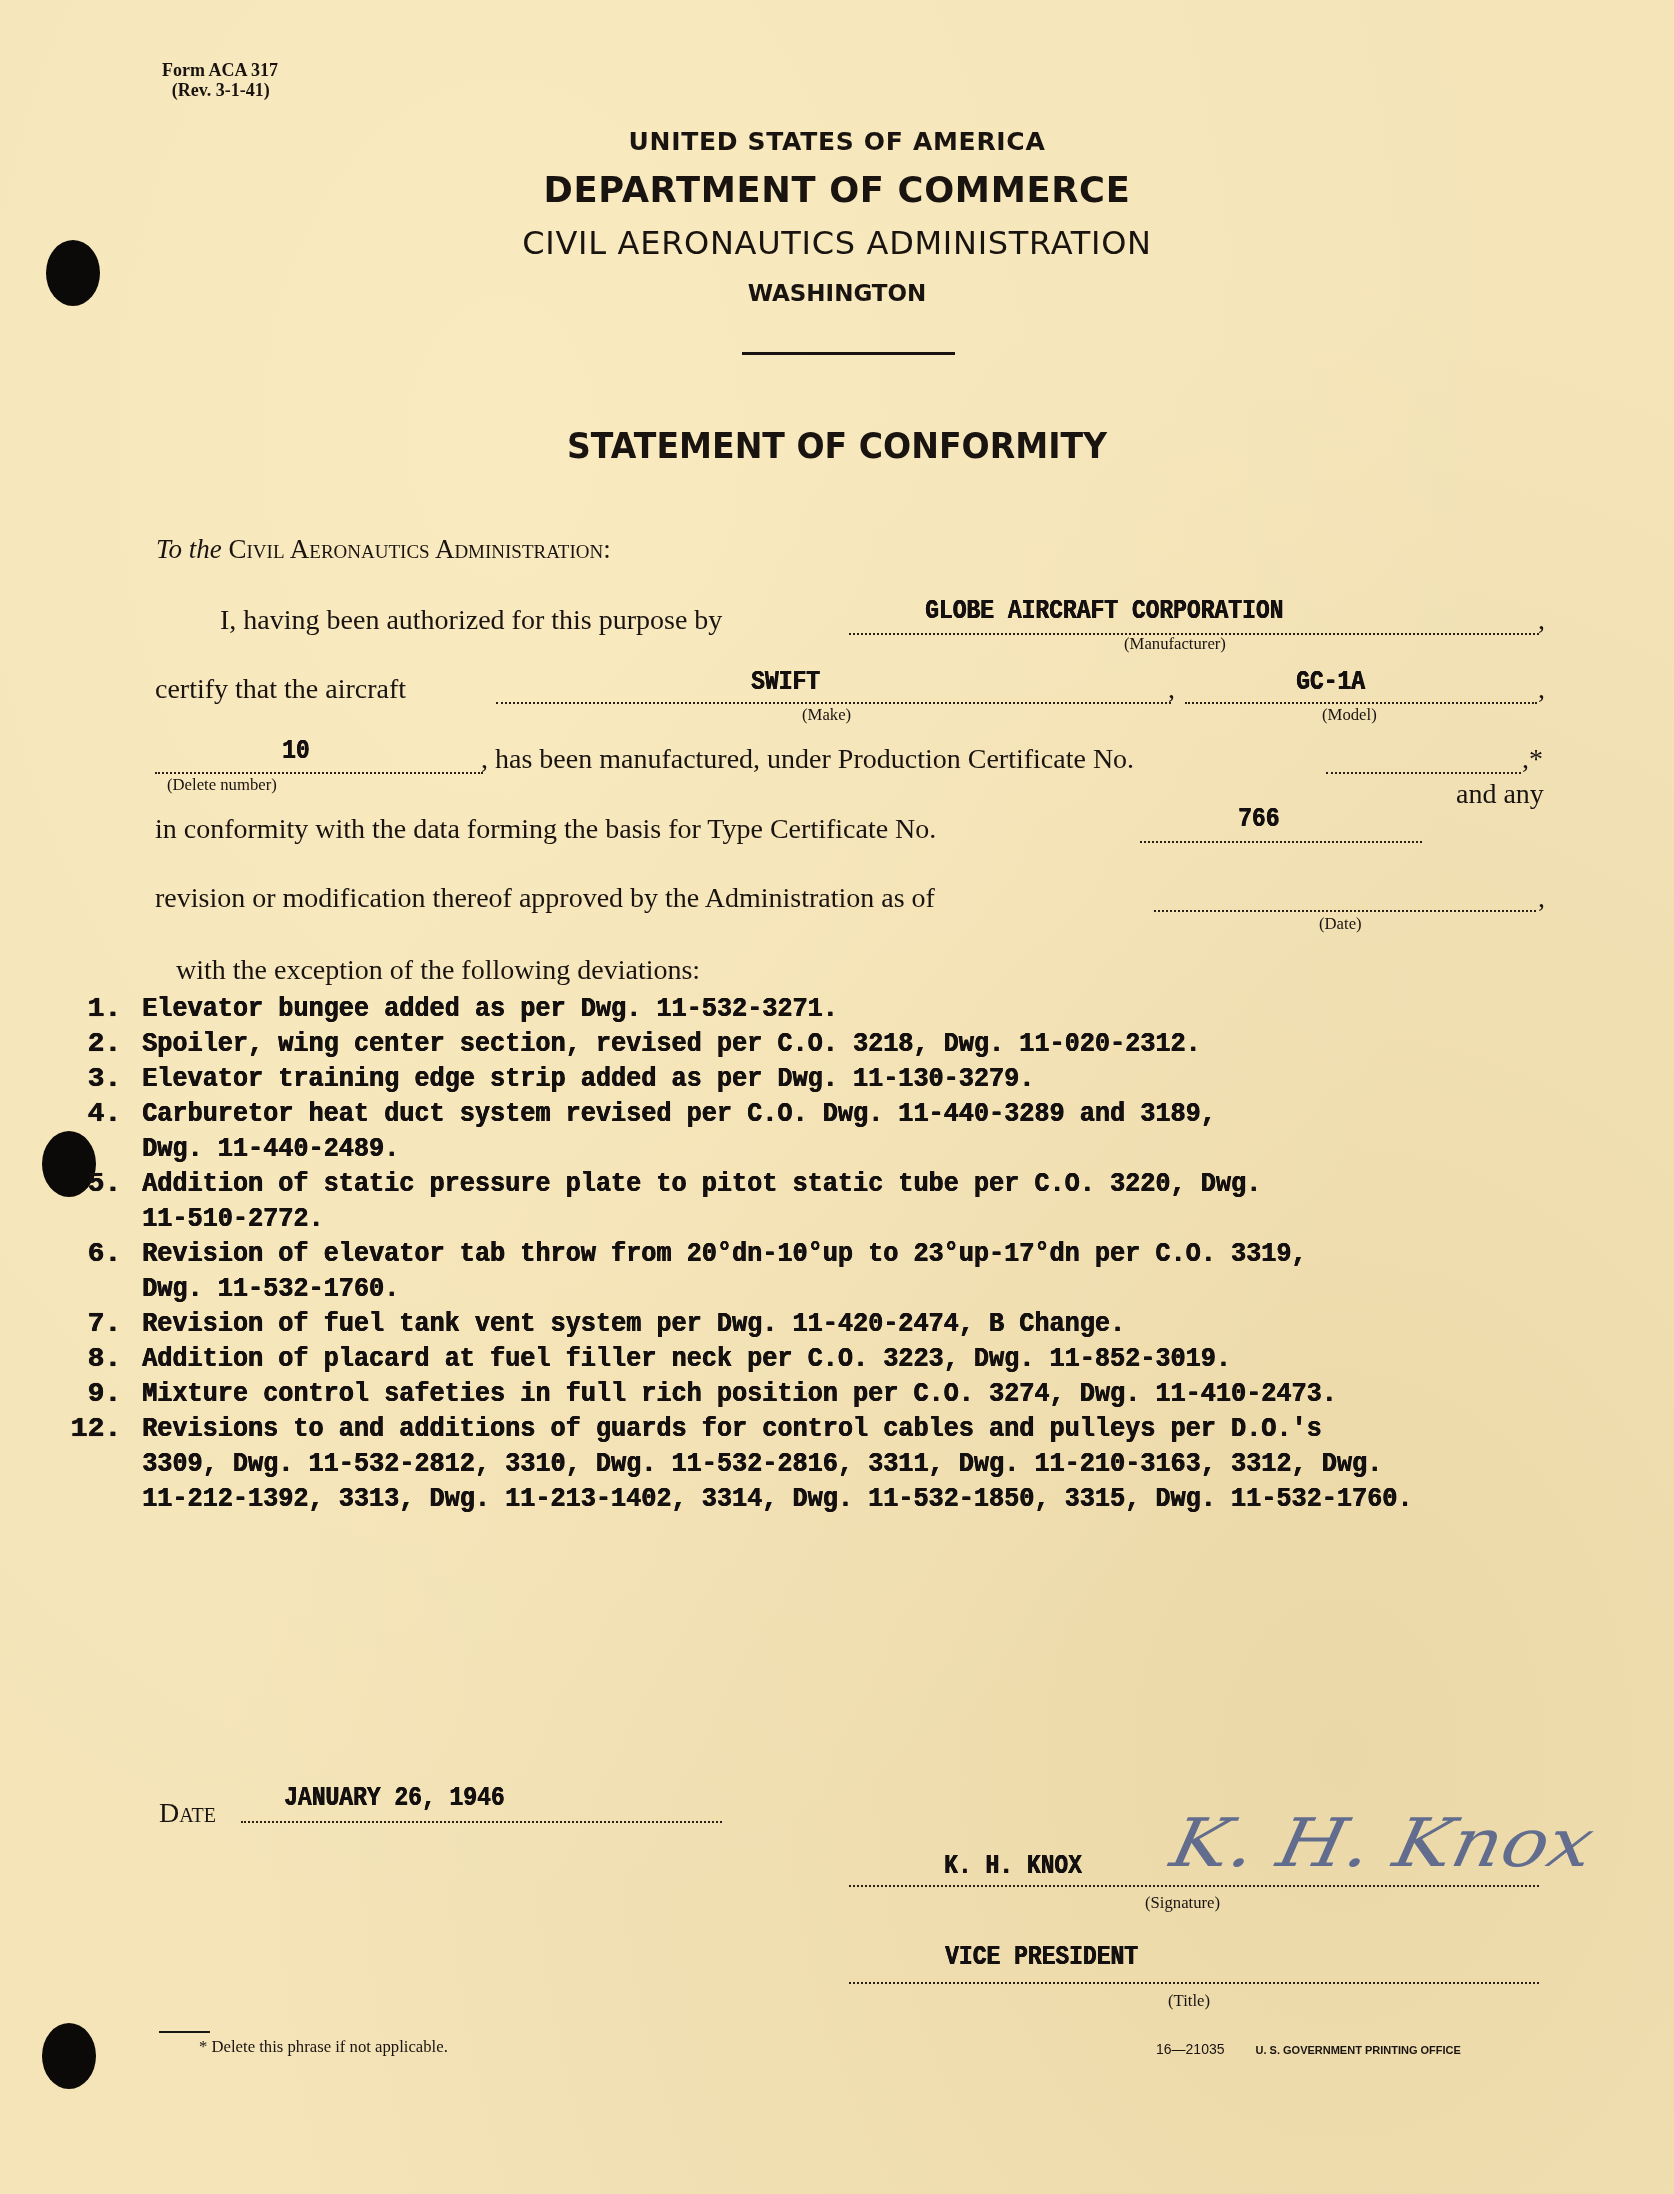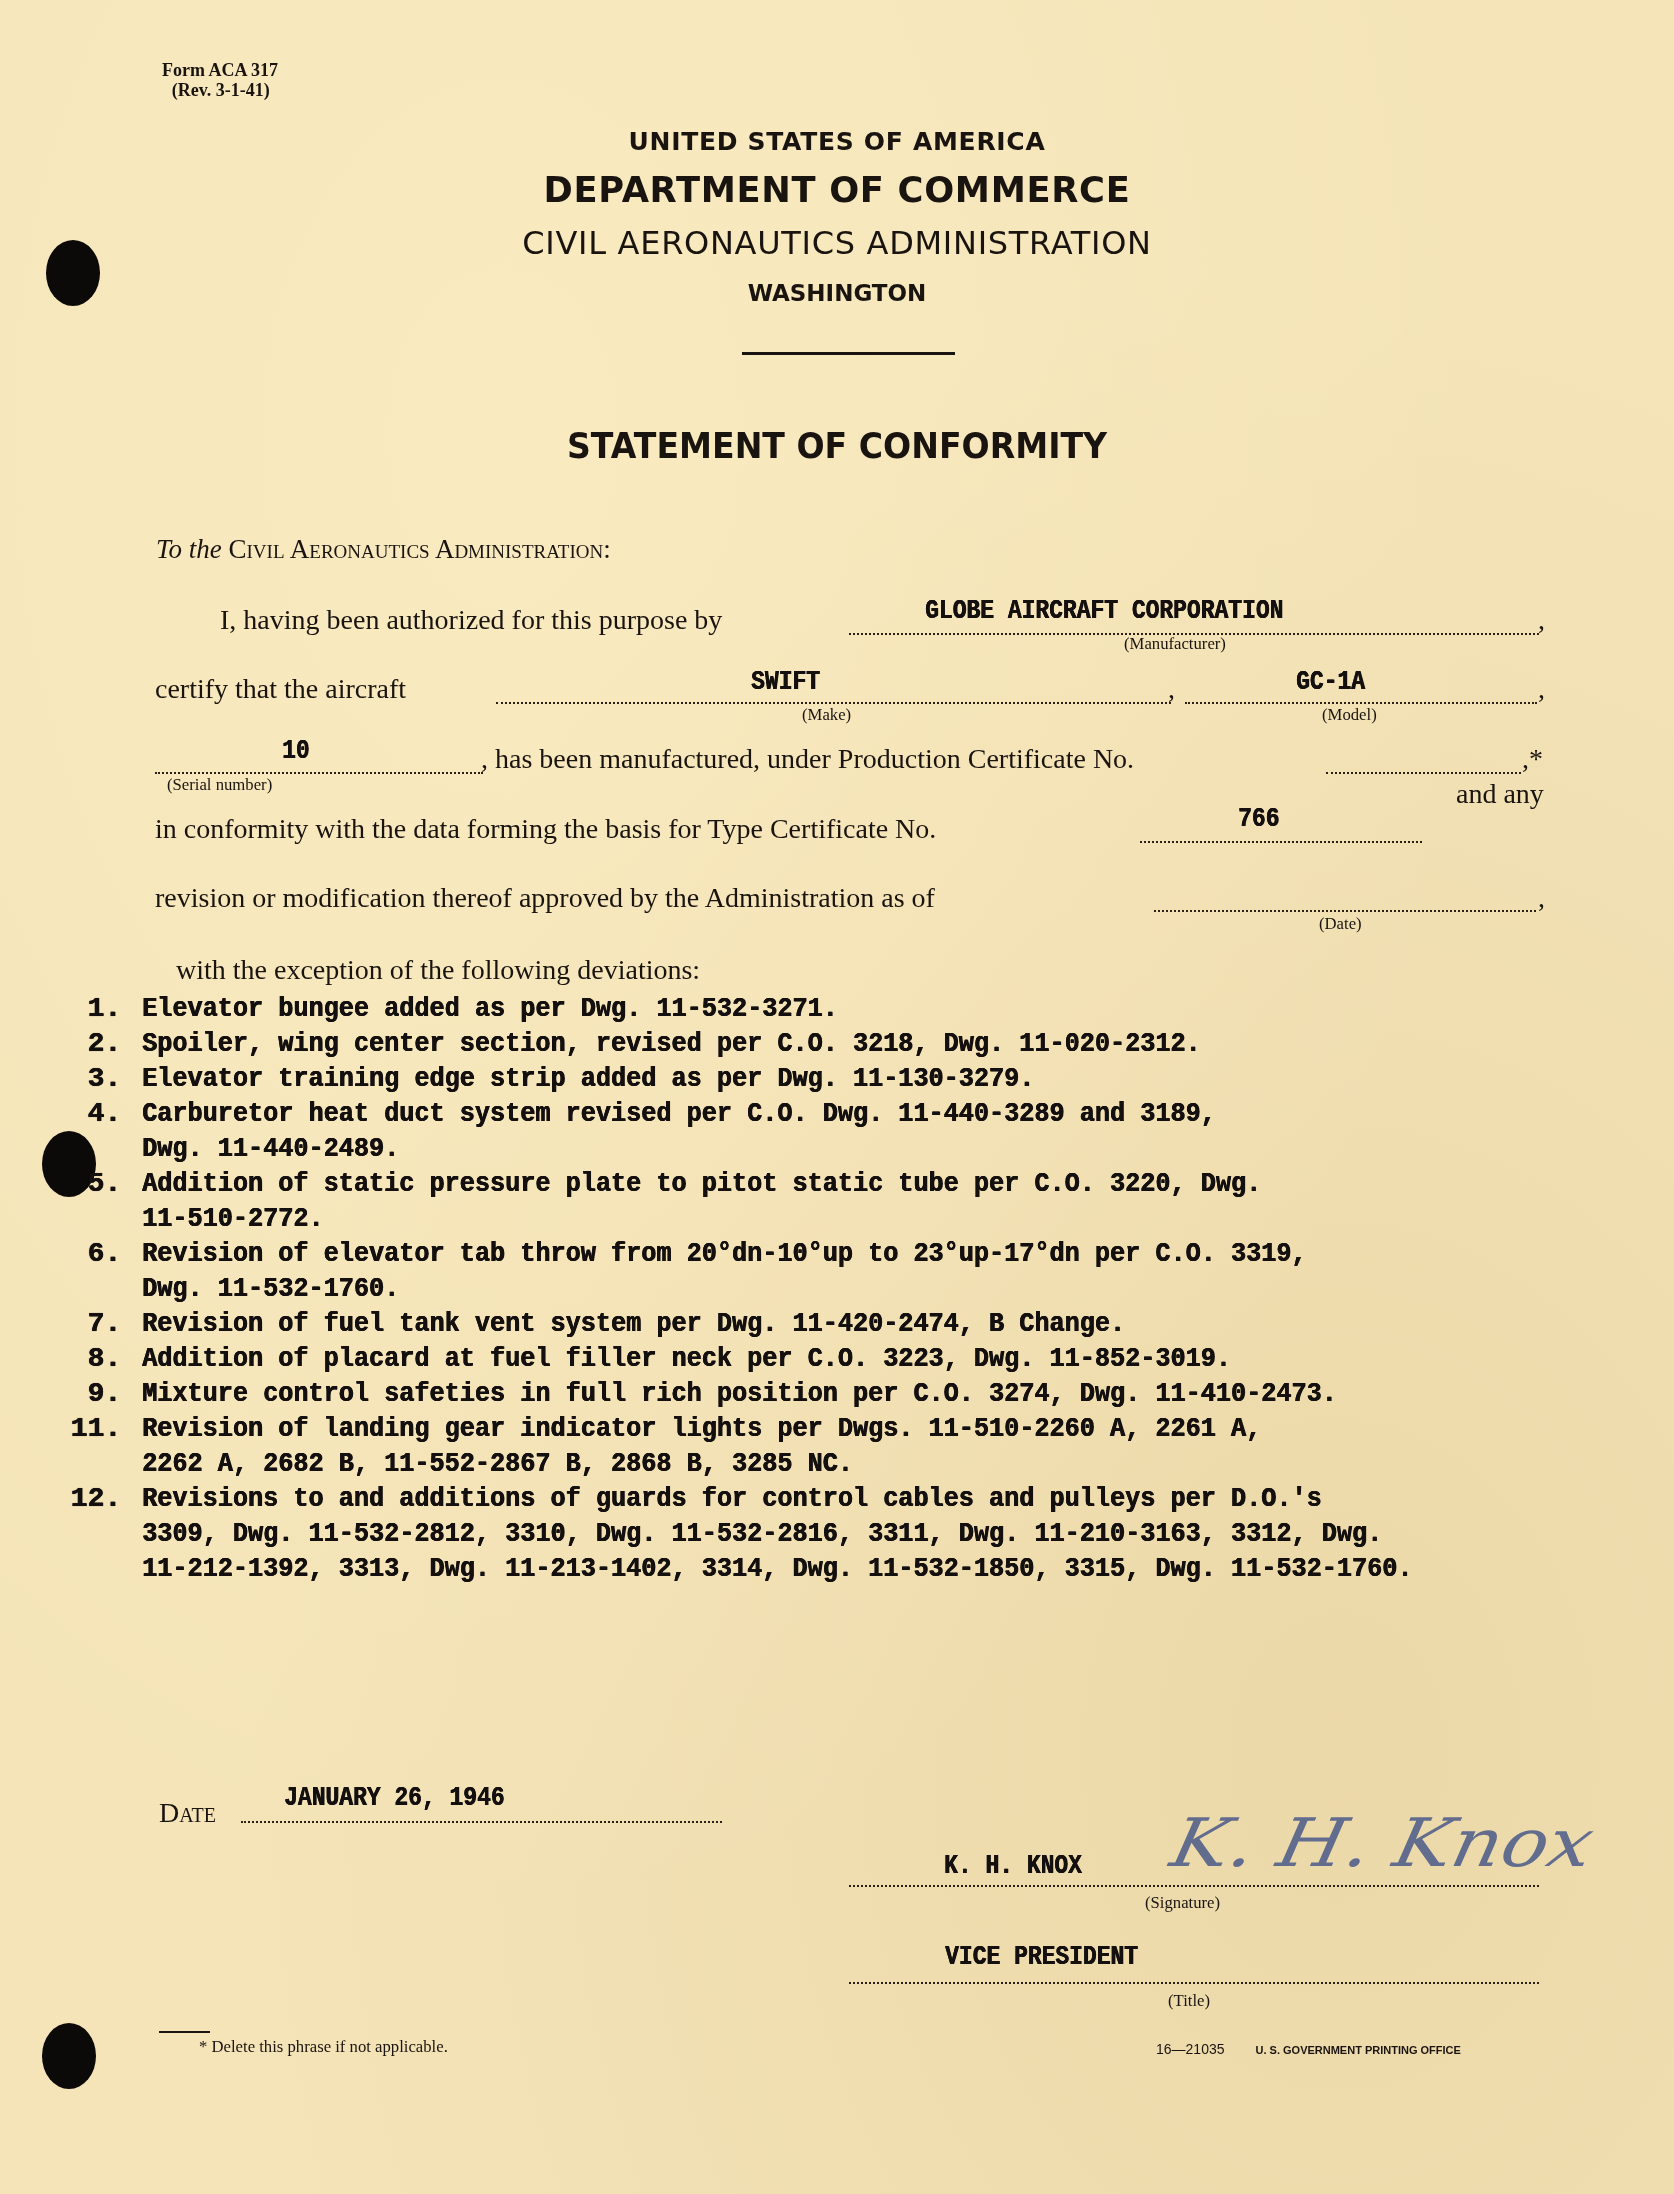--- a/index.html
+++ b/index.html
@@ -94,21 +94,21 @@
 <div class="typed" style="left:751px; top:666px;">SWIFT</div>
 <div class="abs serif-line" style="left:1168px; top:673px;">,</div>
 <div class="sublabel" style="left:802px; top:705px;">(Make)</div>
 <div class="blank" style="left:1185px; top:702px; width:352px;"></div>
 <div class="typed" style="left:1296px; top:666px;">GC-1A</div>
 <div class="abs serif-line" style="left:1538px; top:673px;">,</div>
 <div class="sublabel" style="left:1322px; top:705px;">(Model)</div>
 
 <div class="blank" style="left:155px; top:772px; width:328px;"></div>
 <div class="typed" style="left:282px; top:735px;">10</div>
-<div class="sublabel" style="left:167px; top:775px;">(Serial number)</div>
+<div class="sublabel" style="left:167px; top:775px;">(Delete number)</div>
 <div class="abs serif-line" style="left:481px; top:743px;">, has been manufactured, under Production Certificate No.</div>
 <div class="blank" style="left:1326px; top:772px; width:195px;"></div>
 <div class="typed" style="left:1366px; top:735px;"></div>
 <div class="abs serif-line" style="left:1522px; top:743px;">,*</div>
 
 <div class="abs serif-line" style="left:155px; top:813px;">in conformity with the data forming the basis for Type Certificate No.</div>
 <div class="blank" style="left:1140px; top:841px; width:282px;"></div>
 <div class="typed" style="left:1238px; top:803px;">766</div>
 <div class="abs serif-line" style="left:1436px; top:778px;margin-left:20px;">and any</div>
 
@@ -154,25 +154,20 @@
     </div>
   <div class="dev-item">
       <span class="dev-num">8.</span>
       <span class="dev-text">Addition of placard at fuel filler neck per C.O. 3223, Dwg. 11-852-3019.</span>
     </div>
   <div class="dev-item">
       <span class="dev-num">9.</span>
       <span class="dev-text">Mixture control safeties in full rich position per C.O. 3274, Dwg. 11-410-2473.</span>
     </div>
   <div class="dev-item">
-      <span class="dev-num">11.</span>
-      <span class="dev-text">Revision of landing gear indicator lights per Dwgs. 11-510-2260 A, 2261 A,
-2262 A, 2682 B, 11-552-2867 B, 2868 B, 3285 NC.</span>
-    </div>
-  <div class="dev-item">
       <span class="dev-num">12.</span>
       <span class="dev-text">Revisions to and additions of guards for control cables and pulleys per D.O.'s
 3309, Dwg. 11-532-2812, 3310, Dwg. 11-532-2816, 3311, Dwg. 11-210-3163, 3312, Dwg.
 11-212-1392, 3313, Dwg. 11-213-1402, 3314, Dwg. 11-532-1850, 3315, Dwg. 11-532-1760.</span>
     </div>
 </div>
 
 <div class="abs serif-line" style="left:159px; top:1797px; font-variant: small-caps; font-size:28px;">Date</div>
 <div class="blank" style="left:241px; top:1821px; width:481px;"></div>
 <div class="typed" style="left:284px; top:1782px;">JANUARY 26, 1946</div>

